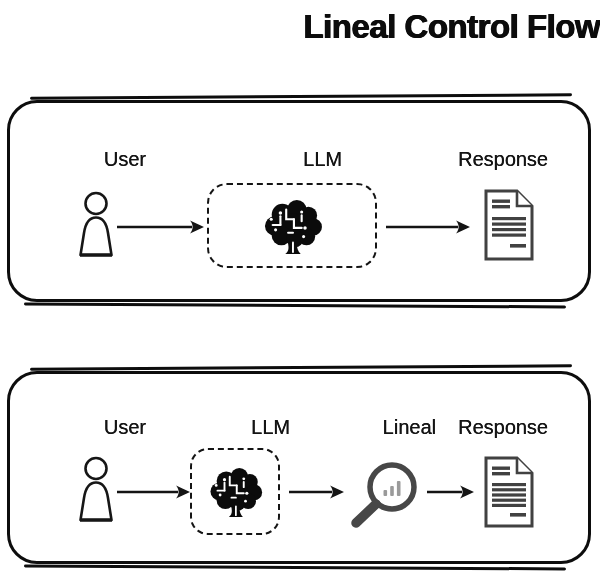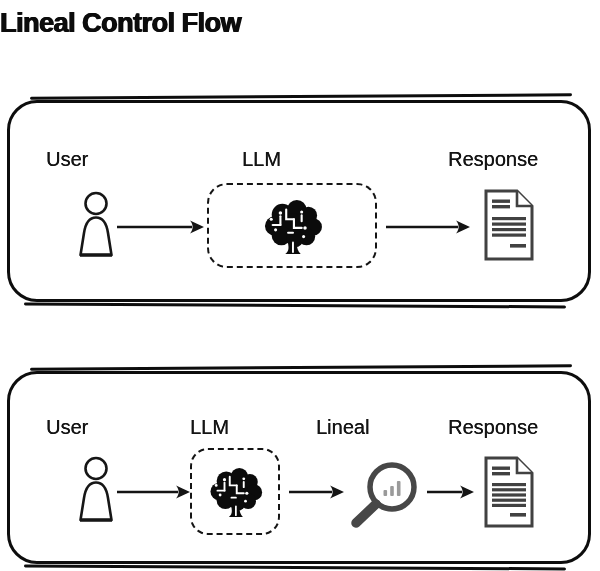--- a/index.html
+++ b/index.html
@@ -1,40 +1,40 @@
 <!DOCTYPE html>
 <html><head>
 <meta charset="utf-8">
 <style>
   html,body{margin:0;padding:0;background:#ffffff;}
   .stage{
     position:relative;width:600px;height:571px;background:#ffffff;overflow:hidden;
     font-family:"Liberation Sans", sans-serif;color:#141414;
   }
   .title{
-    position:absolute;top:8px;left:0;width:100%;margin:0;text-align:left;
-    font-size:27px;font-weight:bold;letter-spacing:-0.5px;color:#0c0c0c;
+    position:absolute;top:8px;left:0;width:100%;margin:0;text-align:right;
+    font-size:33px;font-weight:bold;letter-spacing:-0.5px;color:#0c0c0c;
     text-shadow:0.7px 0 0 #0c0c0c, -0.4px 0 0 #0c0c0c;
   }
   .panel{
     position:absolute;left:7px;width:584px;background:#ffffff;
     border:3px solid #0d0d0d;border-radius:30px;box-sizing:border-box;
   }
   .panel::before{
     content:"";position:absolute;left:20px;right:16px;top:-8px;height:2.6px;
     background:#0d0d0d;border-radius:3px;transform:rotate(-0.35deg);
   }
   .panel::after{
     content:"";position:absolute;left:14px;right:22px;bottom:-8px;height:2.6px;
     background:#0d0d0d;border-radius:3px;transform:rotate(0.3deg);
   }
   .panel-top{top:100px;height:202px;}
   .panel-bottom{top:371px;height:193px;}
   .node-label{
-    position:absolute;text-align:left;font-size:20px;color:#141414;
+    position:absolute;text-align:right;font-size:20px;color:#141414;
     text-shadow:0.25px 0 0 #141414;white-space:nowrap;
   }
   .abs{position:absolute;}
   .dashed-box{
     position:absolute;border:2.2px dashed #141414;box-sizing:border-box;
     display:flex;align-items:center;justify-content:center;background:#ffffff;
   }
   .box-top{left:197px;top:80px;width:170px;height:85px;border-radius:20px;}
   .box-bottom{left:180px;top:74px;width:90px;height:87px;border-radius:18px;}
 </style>

